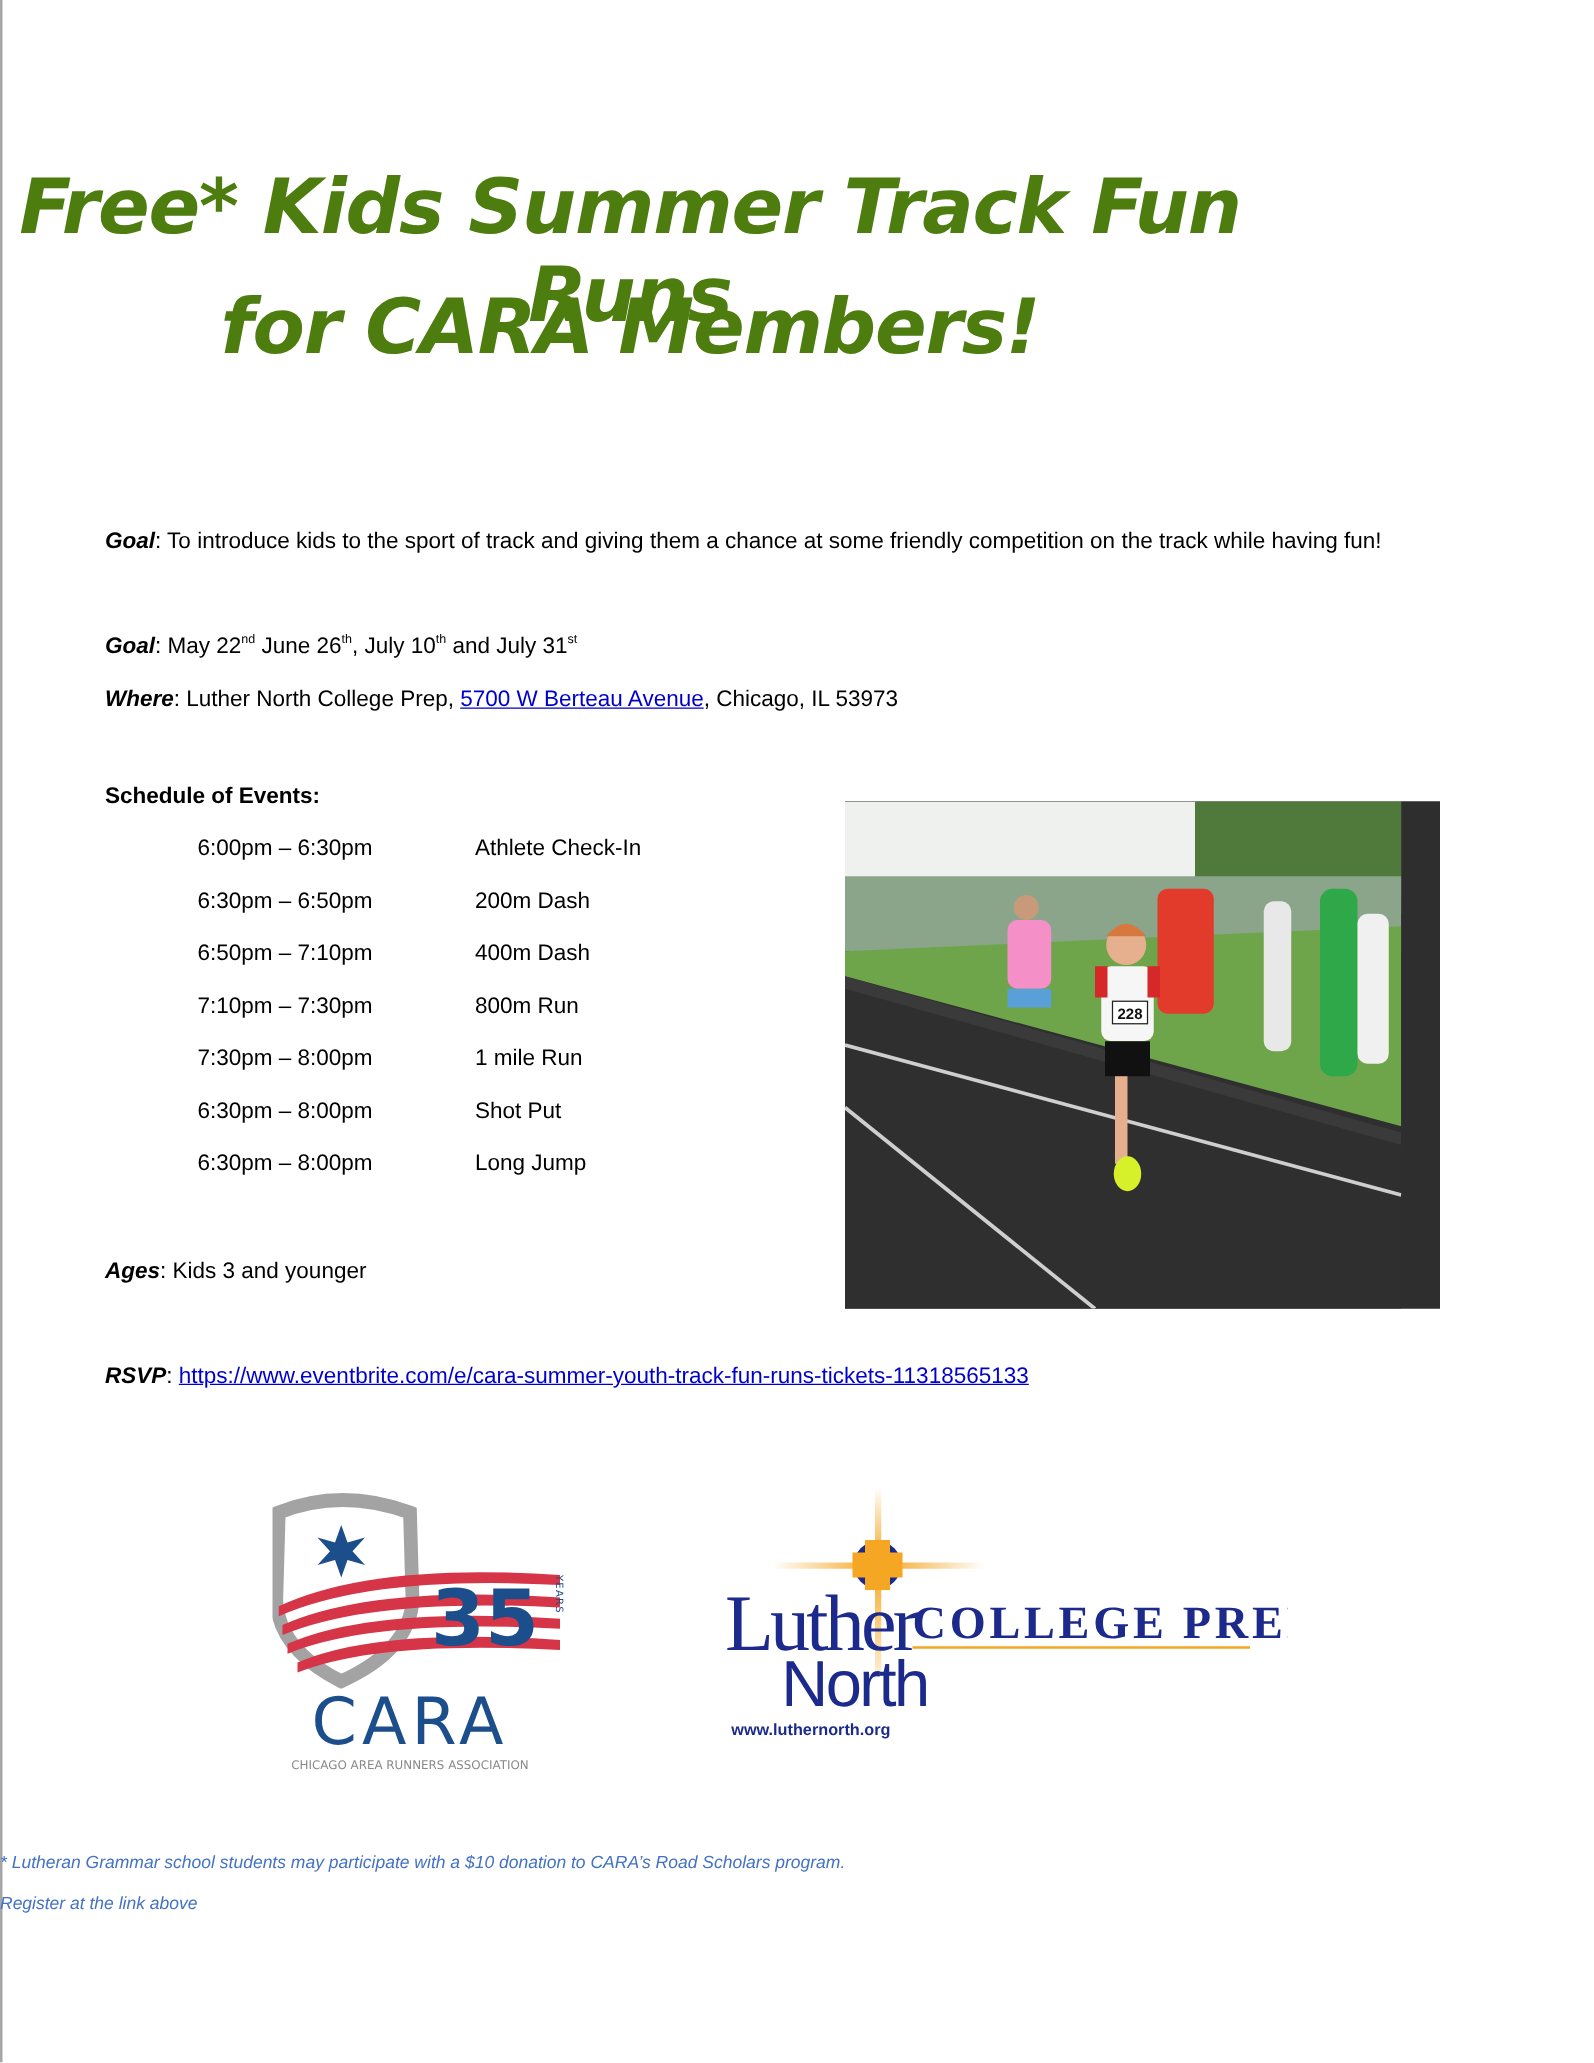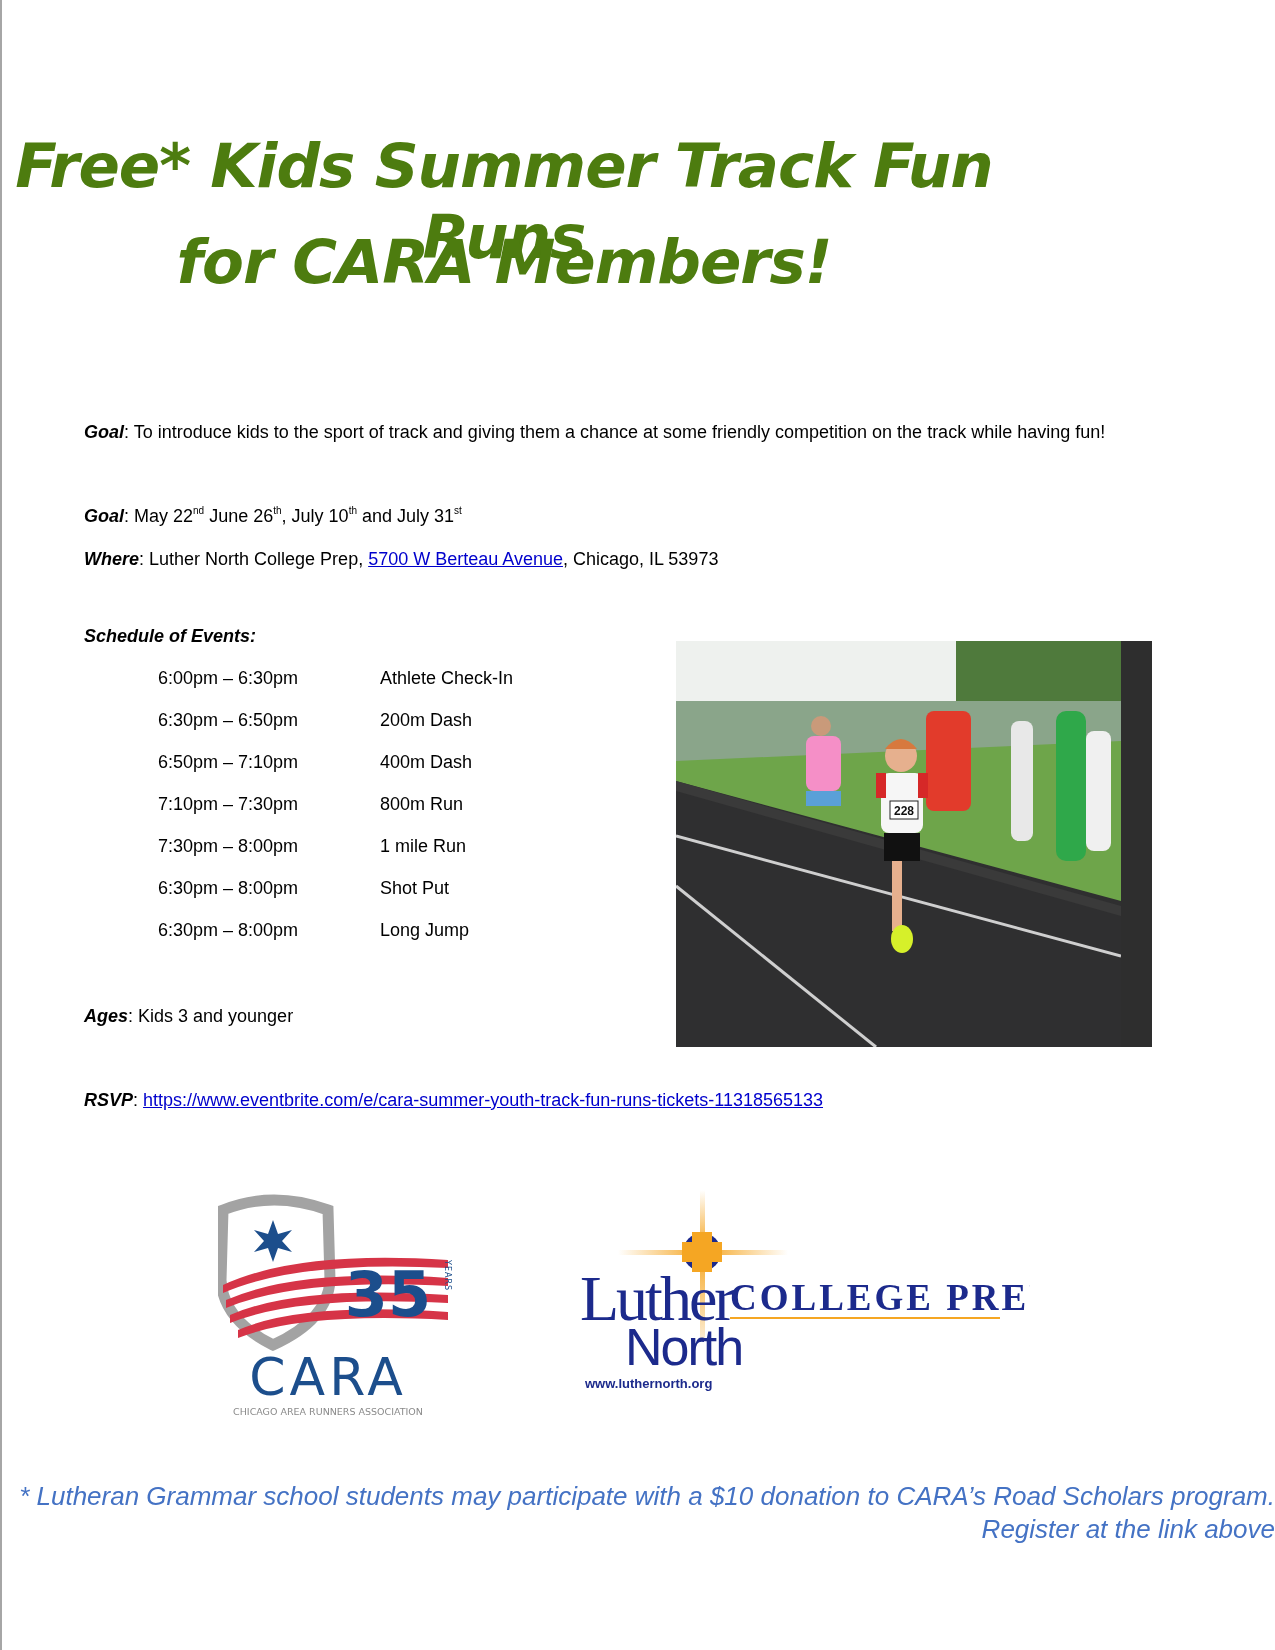--- a/index.html
+++ b/index.html
@@ -11,32 +11,32 @@
     font-family: "DejaVu Sans", sans-serif; font-style: italic; font-weight: bold;
     color: #4d7c0f; font-size: 61px; letter-spacing: -1px; }
   .title.l1 { top: 130px; }
   .title.l2 { top: 226px; }
 
   .line { position: absolute; left: 84px; font-size: 18px; white-space: nowrap; }
   .lbl { font-weight: bold; font-style: italic; margin-top: 16px; }
   sup { font-size: 10px; vertical-align: 8px; line-height: 0; }
   a.link { color: #1a0dab; color: #0000cc; text-decoration: underline; }
 
-  .sched-head { position: absolute; left: 84px; top: 626px; font-size: 18px; font-weight: bold; font-style: italic; }
+  .sched-head { position: absolute; left: 84px; top: 626px; font-size: 18px; font-weight: bold; }
   .sched-row { position: absolute; left: 0; font-size: 18px; white-space: nowrap; }
   .sched-row .time { position: absolute; left: 158px; }
   .sched-row .evt { position: absolute; left: 380px; }
 
   .photo { position: absolute; left: 676px; top: 641px; width: 476px; height: 406px; overflow: hidden; background: #2e2e2e; }
 
   .cara-logo { position: absolute; left: 218px; top: 1190px; width: 245px; height: 230px; }
   .luther-logo { position: absolute; left: 580px; top: 1180px; width: 450px; height: 240px; }
 
-  .footer { position: absolute; left: 0; width: 1275px; text-align: right; font-style: italic;
-    color: #4472c4; font-size: 26px; }
+  .footer { position: absolute; left: 0; width: 1275px; text-align: left; font-style: italic;
+    color: #4472c4; font-size: 14px; }
   .footer.f1 { top: 1481px; }
   .footer.f2 { top: 1514px; }
 </style>
 </head>
 <body>
 
 <div class="left-edge"></div>
 
 <div class="title l1">Free* Kids Summer Track Fun Runs</div>
 <div class="title l2">for CARA Members!</div>

